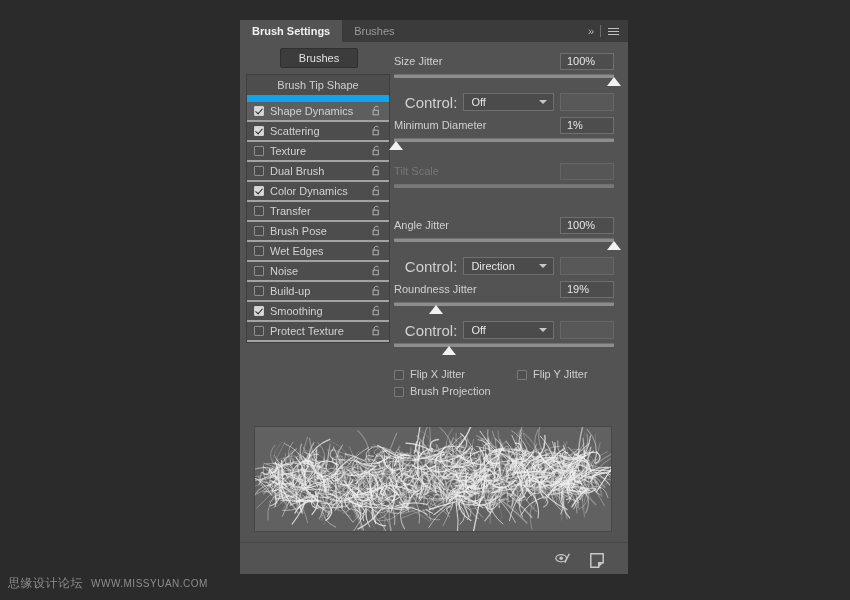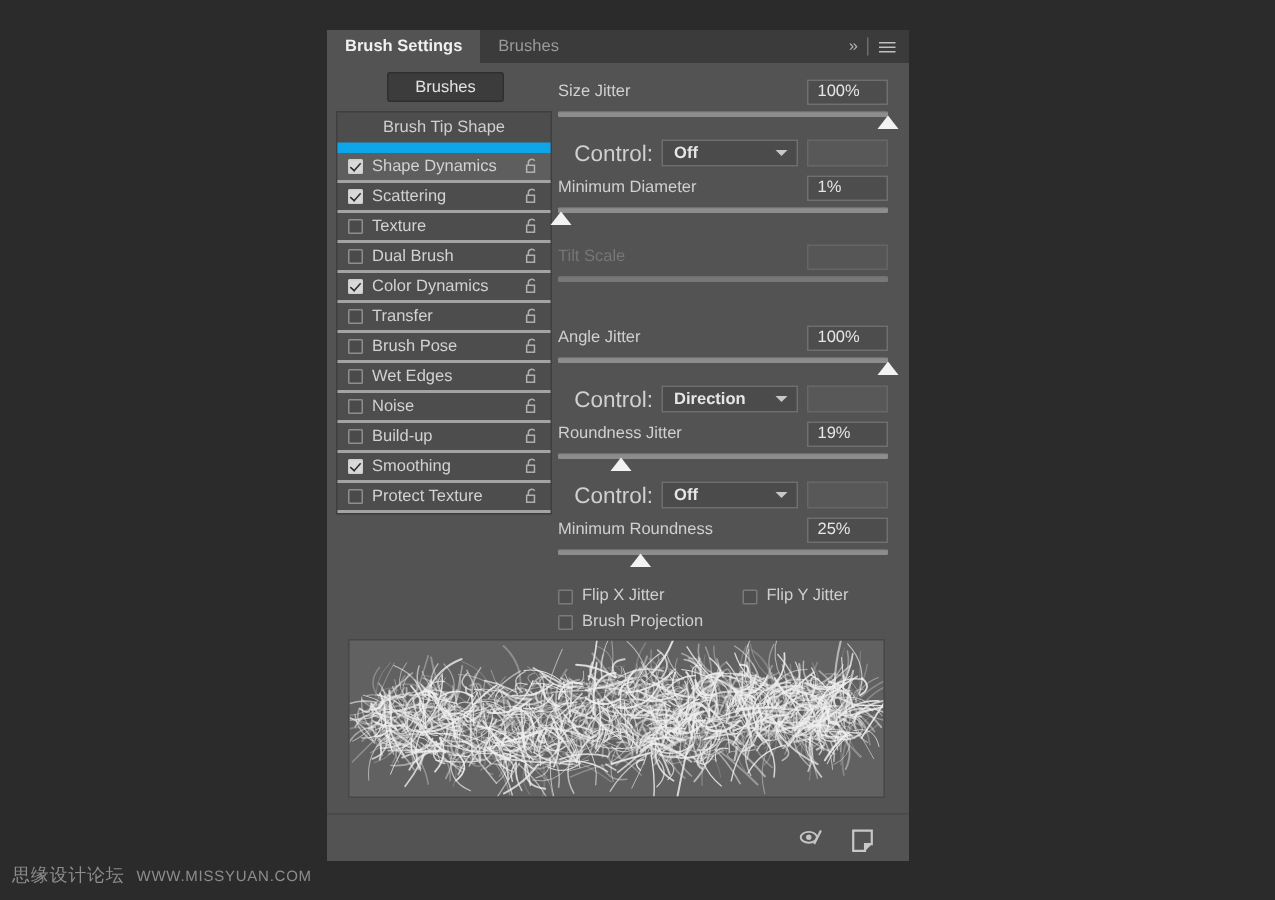--- a/index.html
+++ b/index.html
@@ -7,21 +7,21 @@
     width:850px;height:600px;
     background:#2b2b2b;
     font-family:"Liberation Sans","DejaVu Sans",sans-serif;
     font-size:11px;
     color:#c9c9c9;
     overflow:hidden;
     position:relative;
   }
   
   .panel{
-    position:absolute;left:218px;top:20px;
+    position:absolute;left:240px;top:20px;
     width:388px;height:554px;
     background:#535353;
     box-sizing:border-box;
   }
   .panel-inner{position:relative;width:100%;height:100%;}
 
   
   .tabbar{
     position:absolute;left:0;top:0;width:100%;height:22px;
     background:#3b3b3b;
@@ -161,21 +161,21 @@
   }
   .select{
     width:94px;height:18px;box-sizing:border-box;
     background:#4b4b4b;border:1px solid #6f6f6f;
     color:#e6e6e6;font-size:11px;
     display:flex;align-items:center;
     padding:0 4px 0 7px;
     position:relative;
     cursor:default;
   }
-  .select .sv{flex:1;font-weight:bold;}
+  .select .sv{flex:1;}
   .select .caret{
     width:0;height:0;
     border-left:4px solid transparent;
     border-right:4px solid transparent;
     border-top:4px solid #c8c8c8;
     margin-right:2px;
   }
   .sidefield{
     width:56px;height:18px;box-sizing:border-box;
     background:#585858;border:1px solid #676767;
@@ -451,24 +451,20 @@
 
       <div class="control-row">
         <span class="clabel">Control:</span>
         <span class="select">
           <span class="sv">Off</span>
           <span class="caret"></span>
         </span>
         <span class="sidefield"></span>
       </div>
 
-      <div class="ctrl-row" style="margin-top:5px;">
-        <span class="ctrl-label">Minimum Roundness</span>
-        <span class="numfield">25%</span>
-      </div>
       <div class="slider">
         <div class="track"></div>
         <div class="thumb" style="left:25%;"></div>
       </div>
 
       <div class="flips">
         <div class="flip-line">
           <span class="flip-item">
             <span class="cb dim"></span>
             <span class="ftxt">Flip X Jitter</span>

